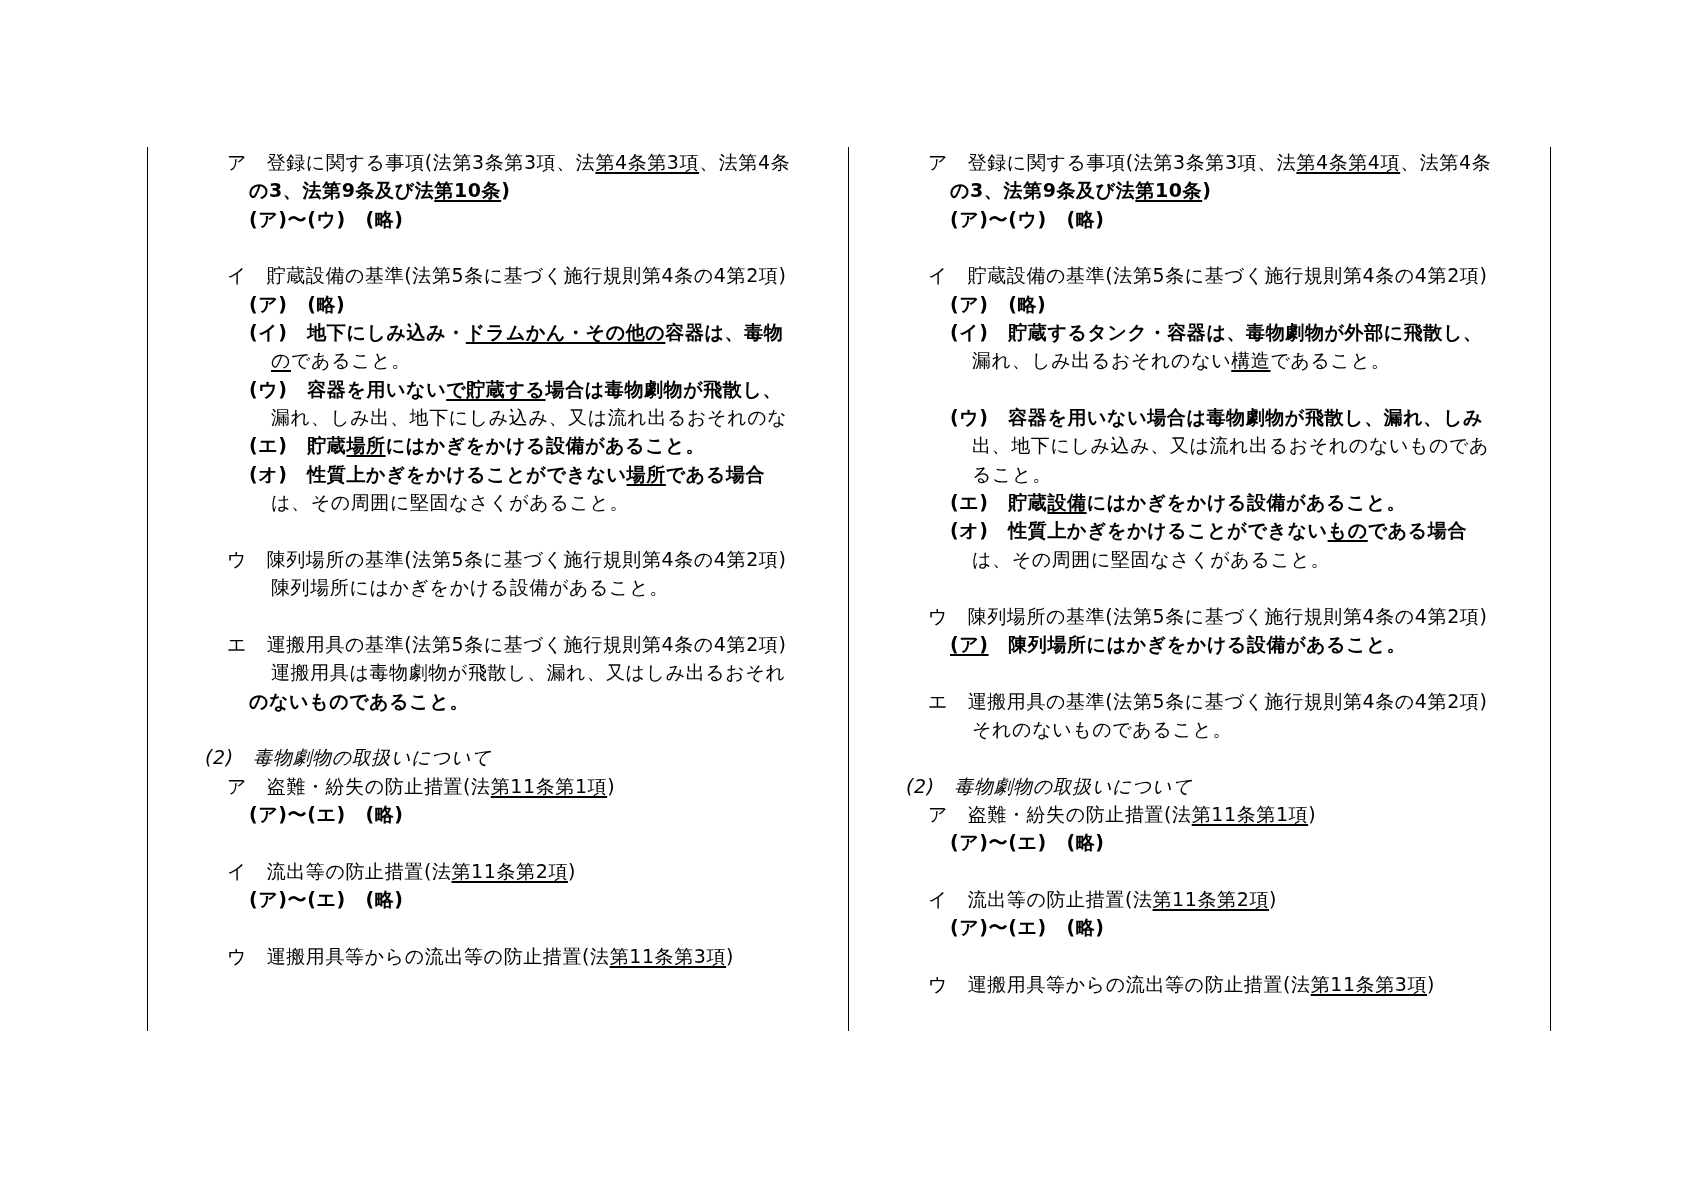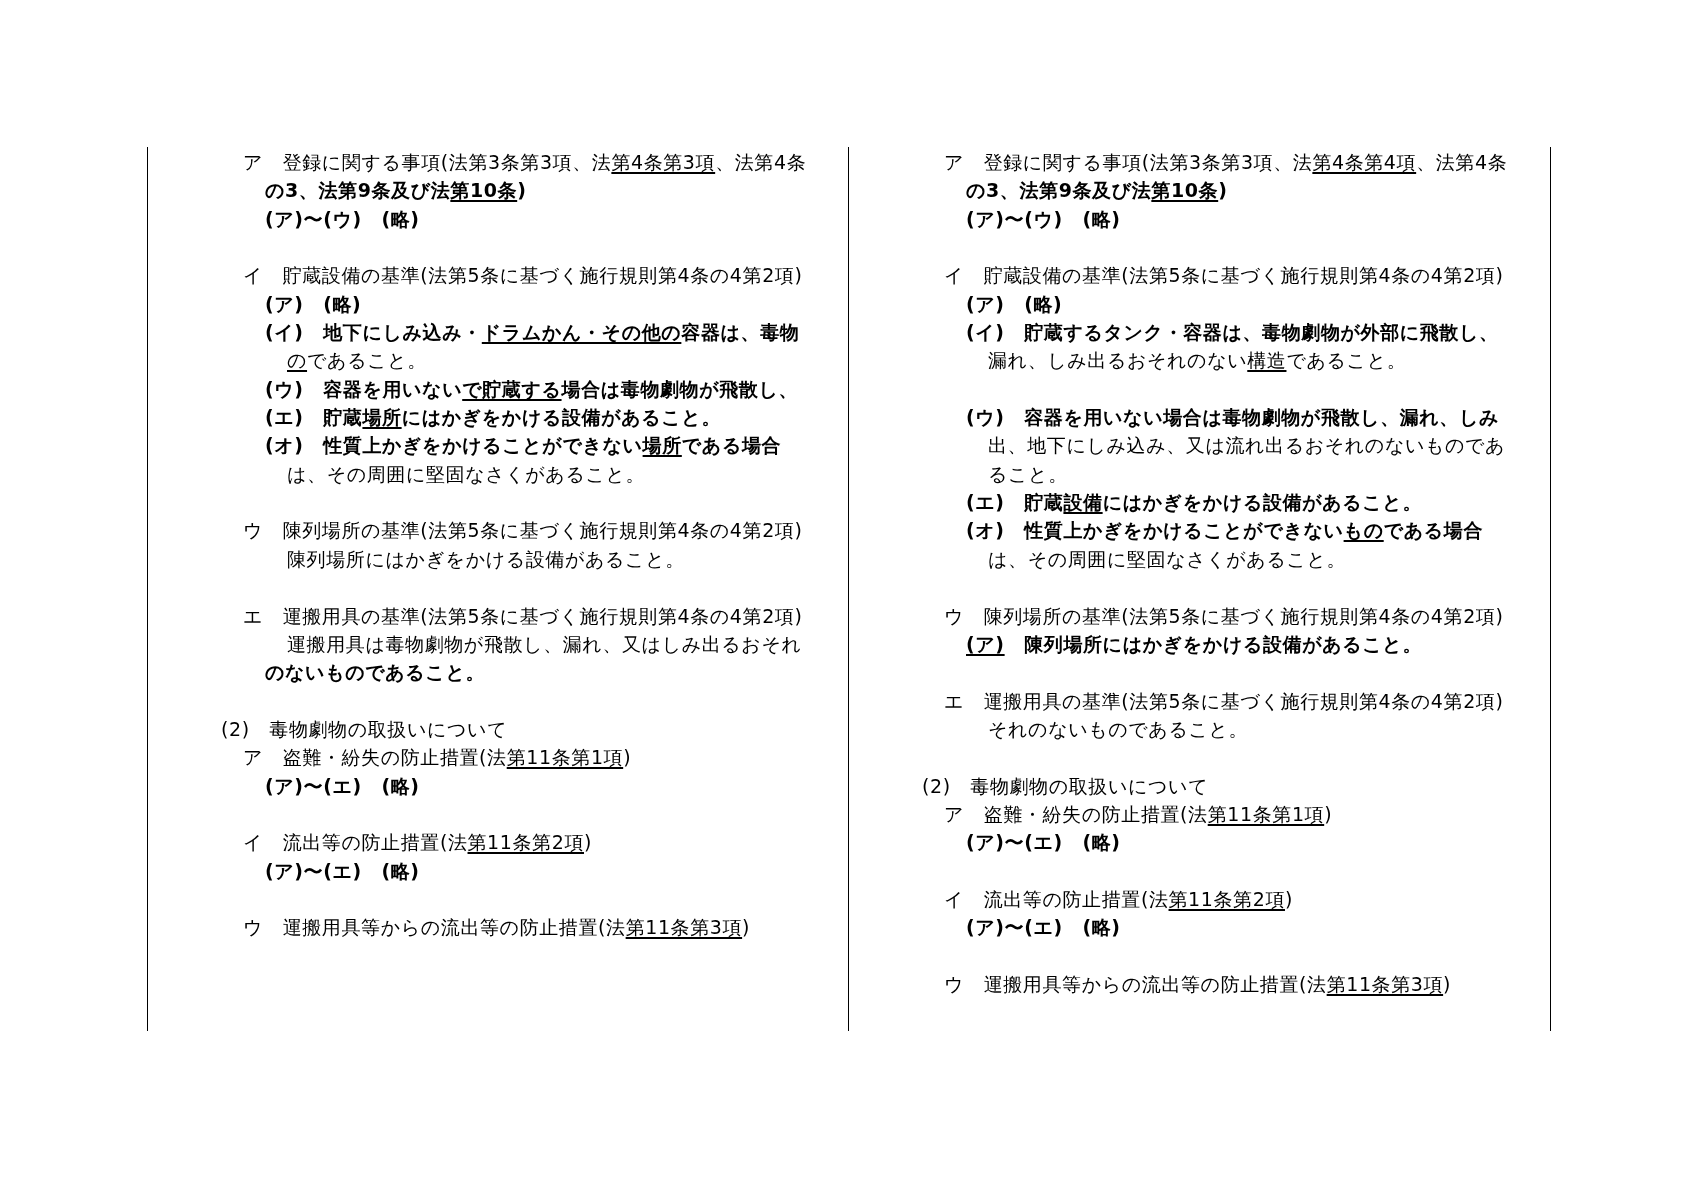--- a/index.html
+++ b/index.html
@@ -1,25 +1,25 @@
 <!DOCTYPE html>
 <html><head>
 <meta charset="utf-8">
 <style>
   html, body { margin: 0; padding: 0; background: #ffffff; }
   body { width: 1695px; height: 1181px; position: relative; overflow: hidden;
          font-family: "DejaVu Sans", "Liberation Sans", sans-serif; color: #000; }
   .vline { position: absolute; top: 147px; width: 1px; height: 884px; background: #000; }
-  .col { position: absolute; top: 148px; margin-left: 16px; }
+  .col { position: absolute; top: 148px; }
   .col-left { left: 205px; width: 640px; }
   .col-right { left: 906px; width: 640px; }
   .line { position: relative; height: 28.35px; line-height: 28.35px; font-size: 19px;
           white-space: nowrap; letter-spacing: 0.6px; }
   .blank { height: 28.35px; }
-  .ind0 { padding-left: 0px; }
+  .ind0 { padding-left: 0px; font-style: italic; }
   .ind1 { padding-left: 22px; }
   .ind2 { padding-left: 44px; font-weight: bold; }
   .ind3 { padding-left: 66px; }
   .u { text-decoration: underline; text-underline-offset: 3px; text-decoration-thickness: 2px; }
 </style>
 </head>
 <body>
 
 <div class="vline" style="left:147px;"></div>
 <div class="vline" style="left:848px;"></div>
@@ -28,20 +28,21 @@
 <div class="col col-left">
     <div class="line ind1"><span>ア</span><span>　登録に関する事項(法第3条第3項、法</span><span class="u">第4条第3項</span><span>、法第4条</span></div>
     <div class="line ind2"><span>の3、法第9条及び法</span><span class="u">第10条</span><span>)</span></div>
     <div class="line ind2"><span>(ア)〜(ウ)　(略)</span></div>
     <div class="line blank"></div>
     <div class="line ind1"><span>イ　貯蔵設備の基準(法第5条に基づく施行規則第4条の4第2項)</span></div>
     <div class="line ind2"><span>(ア)　(略)</span></div>
     <div class="line ind2"><span>(イ)　地下にしみ込み・</span><span class="u">ドラムかん・その他の</span><span>容器は、毒物</span></div>
     <div class="line ind3"><span class="u">の</span><span>であること。</span></div>
     <div class="line ind2"><span>(ウ)　容器を用いない</span><span class="u">で貯蔵する</span><span>場合は毒物劇物が飛散し、</span></div>
+    <div class="line ind3"><span>漏れ、しみ出、地下にしみ込み、又は流れ出るおそれのな</span></div>
     <div class="line ind2"><span>(エ)　貯蔵</span><span class="u">場所</span><span>にはかぎをかける設備があること。</span></div>
     <div class="line ind2"><span>(オ)　性質上かぎをかけることができない</span><span class="u">場所</span><span>である場合</span></div>
     <div class="line ind3"><span>は、その周囲に堅固なさくがあること。</span></div>
     <div class="line blank"></div>
     <div class="line ind1"><span>ウ　陳列場所の基準(法第5条に基づく施行規則第4条の4第2項)</span></div>
     <div class="line ind3"><span>陳列場所にはかぎをかける設備があること。</span></div>
     <div class="line blank"></div>
     <div class="line ind1"><span>エ　運搬用具の基準(法第5条に基づく施行規則第4条の4第2項)</span></div>
     <div class="line ind3"><span>運搬用具は毒物劇物が飛散し、漏れ、又はしみ出るおそれ</span></div>
     <div class="line ind2"><span>のないものであること。</span></div>

